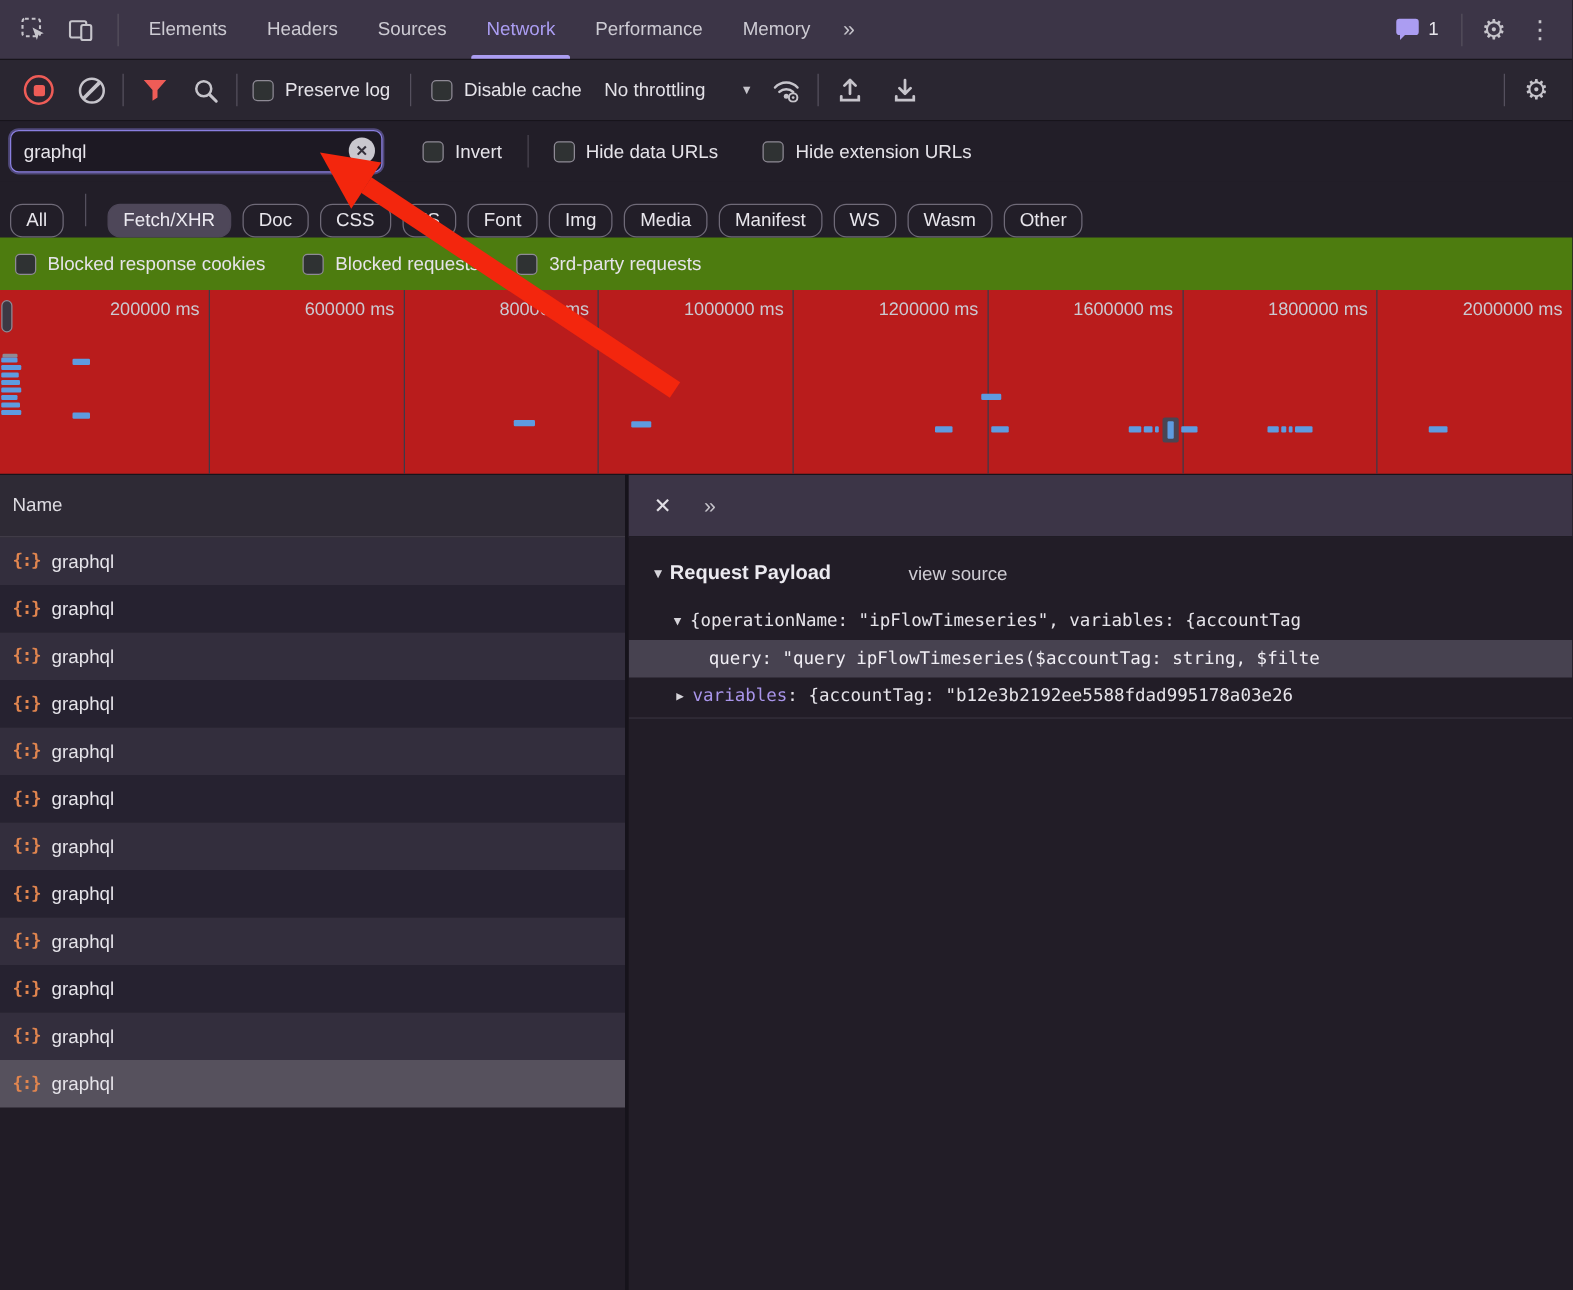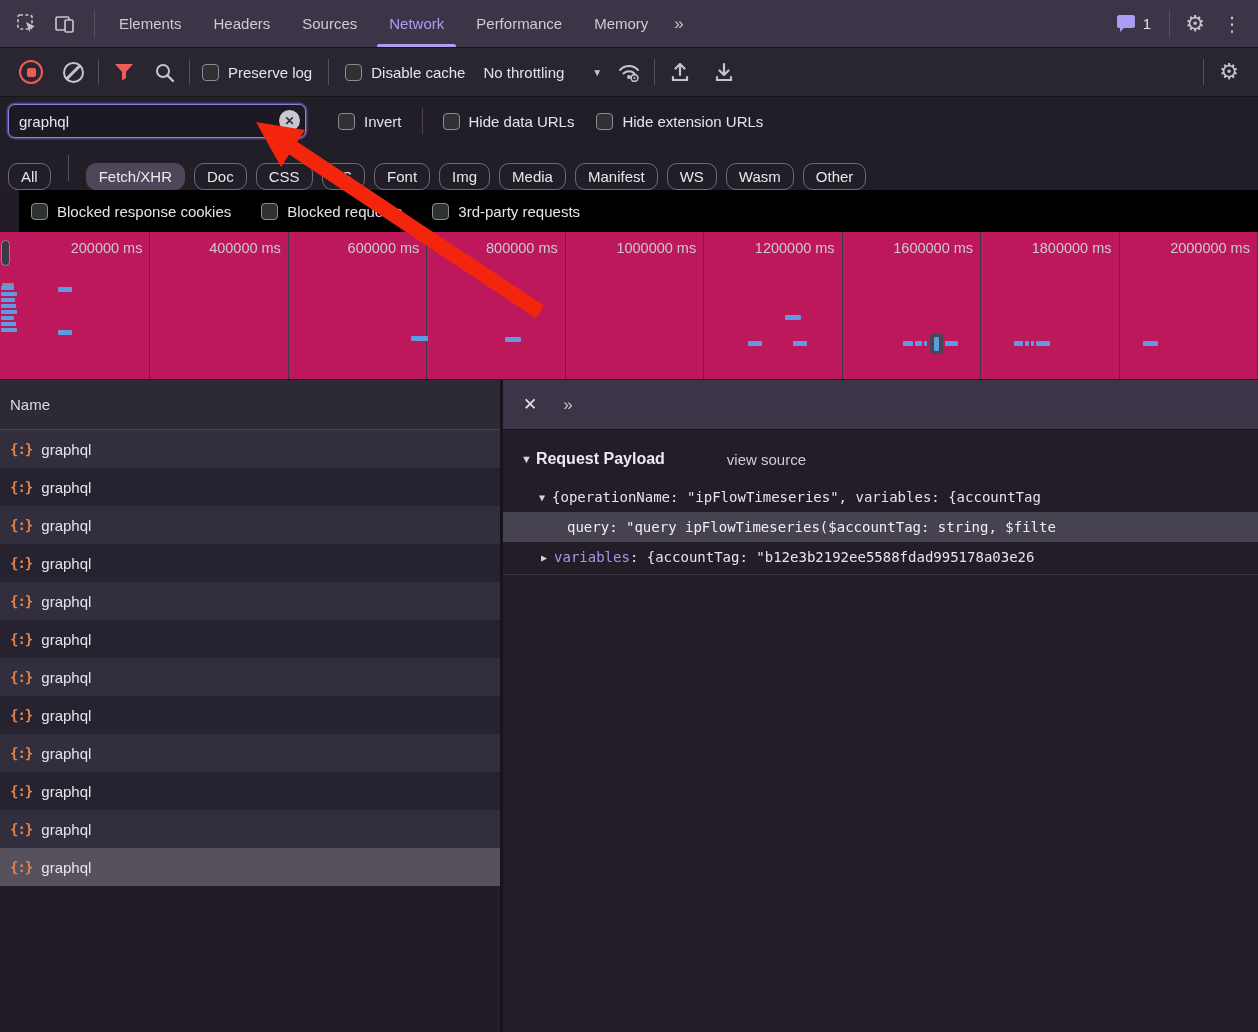--- a/index.html
+++ b/index.html
@@ -52,24 +52,24 @@
   .clear-btn { position:absolute; right:6px; top:6px; width:21px; height:21px; background:#c9c7ce; border-radius:50%;
     display:flex; align-items:center; justify-content:center; color:#332f3a; font-size:12px; font-weight:bold; cursor:pointer; }
   .filter-row .vdiv { background:#4a4550; }
 
   
   .chips-row { height:45px; display:flex; align-items:flex-end; background:#221e28; padding-left:8px; gap:9px; }
   .chip { border:1px solid #6f6a78; border-radius:10px; padding:4px 12px; color:#e8e6ec; cursor:pointer; white-space:nowrap; }
   .chip.selected { background:#4e4759; border-color:#4e4759; color:#eceaf1; }
 
   
-  .blocked-row { height:42px; display:flex; align-items:center; background:#000000; padding-left:12px; gap:30px;margin-left:19px; }
-
-  
-  .timeline { height:148px; background:#be185d; position:relative; border-bottom:1px solid #17141b; display:flex;padding-left:12px; }
+  .blocked-row { height:42px; display:flex; align-items:center; background:#4d7c0f; padding-left:12px; gap:30px; }
+
+  
+  .timeline { height:148px; background:#b91c1c; position:relative; border-bottom:1px solid #17141b; display:flex;padding-left:12px; }
   .tl-col { flex:1; border-right:1px solid #3e3947; display:flex; justify-content:flex-end; padding:8px 7px 0 0; color:#cbc9d0; font-size:14.5px; white-space:nowrap; overflow:hidden; }
   .tl-bars { position:absolute; inset:0; }
   .tl-bar { position:absolute; border-radius:1px; }
   .tl-grip { position:absolute; left:1px; top:8px; width:9px; height:26px; border:1.7px solid #8e8a95; border-radius:5px; background:#3c3844; }
 
   
   .main { display:flex; height:652px; }
   .left-panel { width:500px; display:flex; flex-direction:column; background:#211c26; }
   .split-div { width:3px; background:#16131b; }
   .right-panel { flex:1; display:flex; flex-direction:column; background:#221d27; min-width:0; }
@@ -224,21 +224,21 @@
   </div>
   <div class="check-row" style="margin-left:32px">
     <span class="cbx"></span>
     <span>Invert</span>
   </div>
   <div class="vdiv" style="margin:0 20px"></div>
   <div class="check-row">
     <span class="cbx"></span>
     <span>Hide data URLs</span>
   </div>
-  <div class="check-row" style="margin-left:22px">
+  <div class="check-row" style="margin-left:36px">
     <span class="cbx"></span>
     <span>Hide extension URLs</span>
   </div>
 </div>
 
 <div class="chips-row" id="chips">
     <div class="chip">All</div>
     <div class="vdiv"></div>
     <div class="chip selected">Fetch/XHR</div>
     <div class="chip">Doc</div>
@@ -264,21 +264,20 @@
   </div>
   <div class="check-row">
     <span class="cbx"></span>
     <span>3rd-party requests</span>
   </div>
 </div>
 
 <div class="timeline">
   <div style="display:flex; width:100%;" id="tl-cols">
       <div class="tl-col">200000 ms</div>
-      <div class="tl-col">400000 ms</div>
       <div class="tl-col">600000 ms</div>
       <div class="tl-col">800000 ms</div>
       <div class="tl-col">1000000 ms</div>
       <div class="tl-col">1200000 ms</div>
       <div class="tl-col">1600000 ms</div>
       <div class="tl-col">1800000 ms</div>
       <div class="tl-col">2000000 ms</div>
     </div>
   <div class="tl-bars" id="tl-bars">
     <div class="tl-grip"></div>

